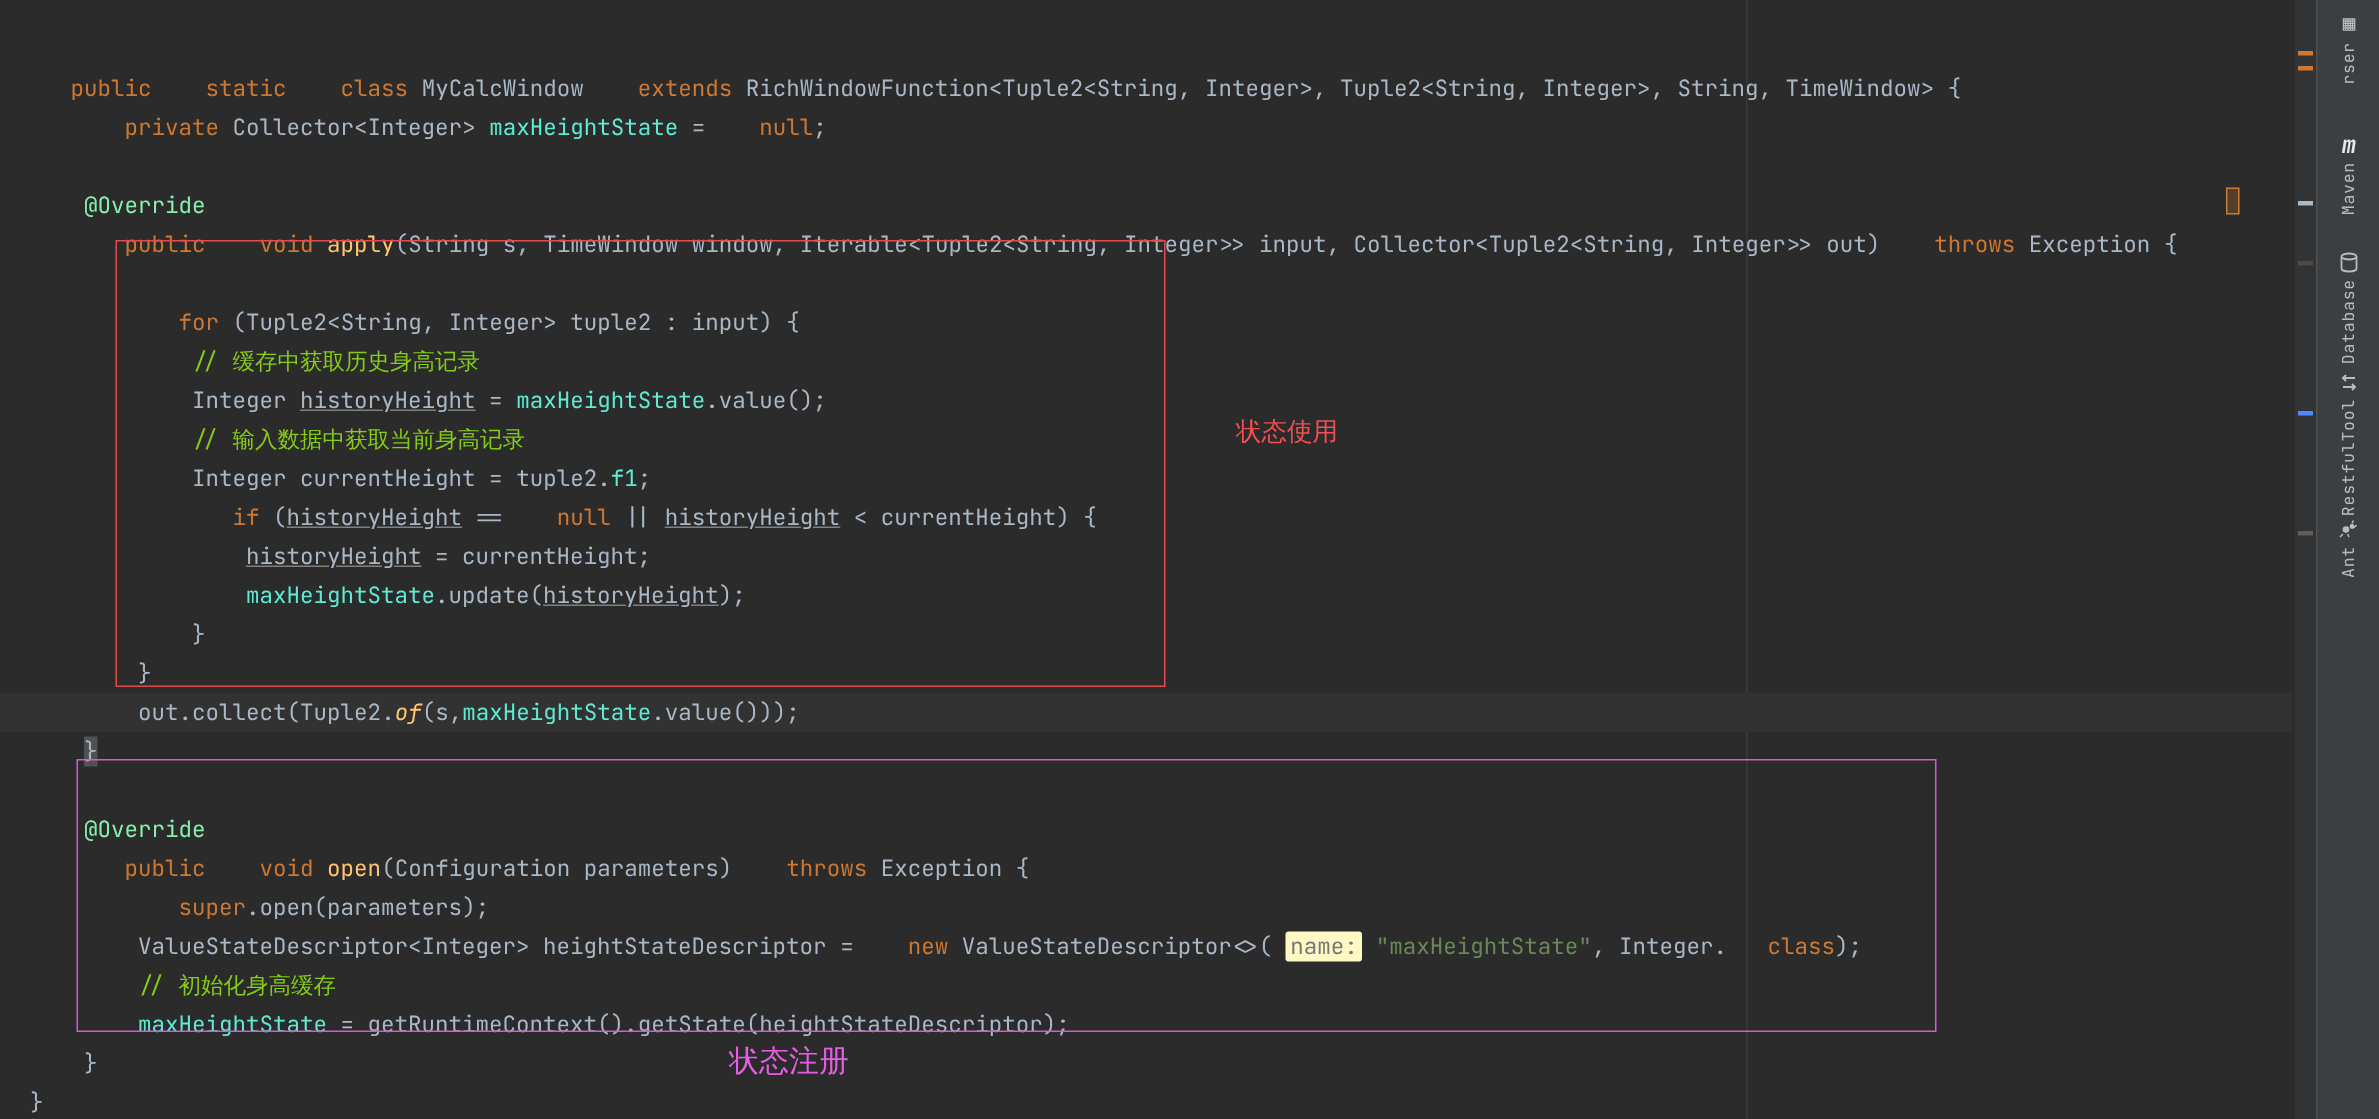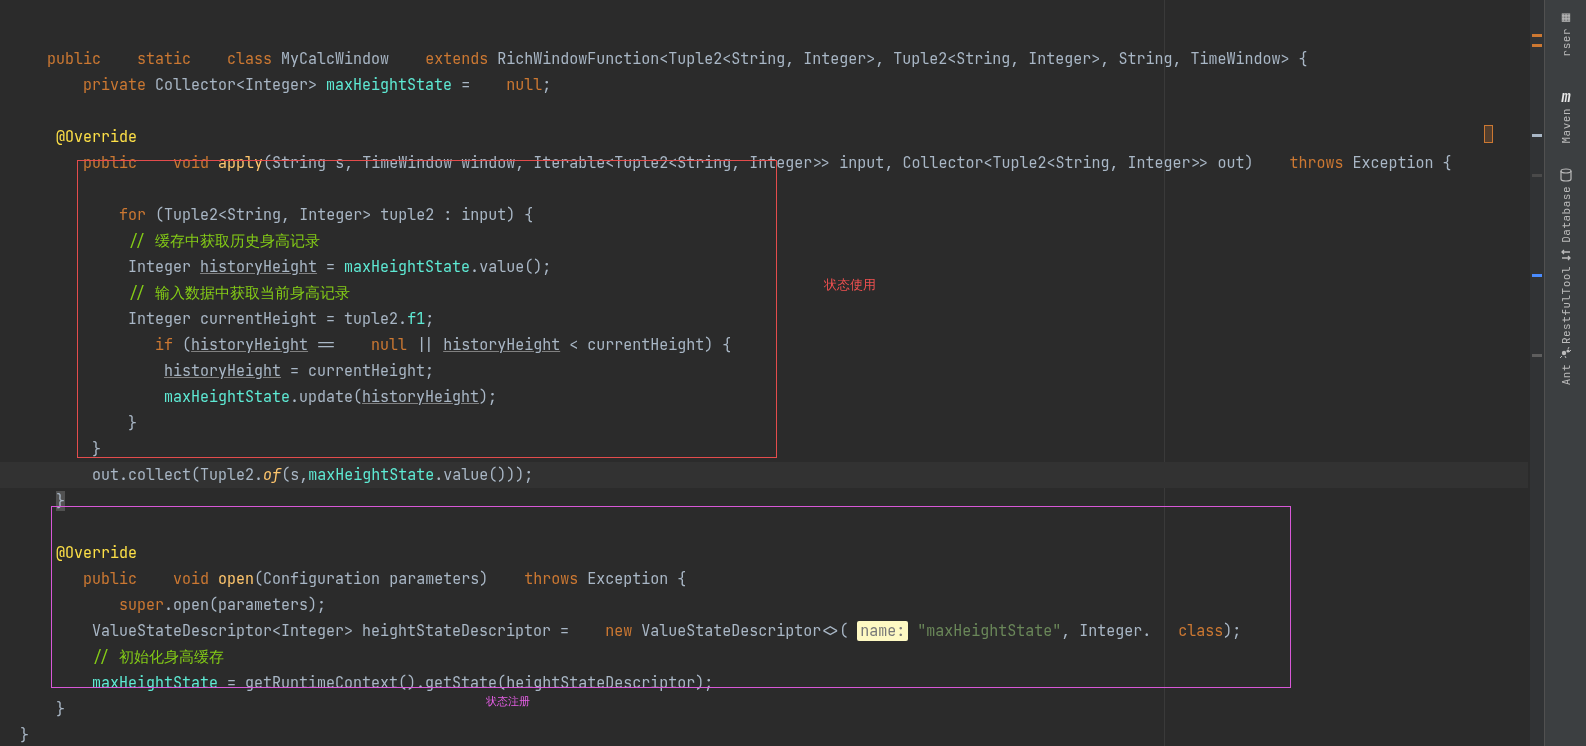--- a/index.html
+++ b/index.html
@@ -1,36 +1,36 @@
 <!DOCTYPE html>
 <html><head>
 <meta charset="utf-8">
 <style>
   * { margin:0; padding:0; box-sizing:border-box; }
   html,body { width:1586px; height:746px; background:#2b2b2b; font-family:"JetBrains Mono","Consolas","Menlo",monospace; font-size:15px; overflow:hidden; color:#a9b7c6; }
   .editor { position:relative; width:1528px; height:746px; background:#2b2b2b; padding-top:20px; }
   .code { white-space:pre; line-height:26px; padding-left:20px; }
   .kw   { color:#cc7832;margin-left:27px; }     
   .cls  { color:#a9b7c6; }
-  .ann  { color:#fde047;margin-top:16px; }     
+  .ann  { color:#86efac;margin-top:16px; }     
   .mth  { color:#ffc66d;text-align:right; }     
   .str  { color:#6a8759; }     
   .cmt  { color:#84cc16; }
   .fld  { color:#5eead4; }
   .punc { color:#a9b7c6; }
   .brace{ color:#a9b7c6; }
   .stat { font-style:italic; color:#ffc66d; }
   .under{ text-decoration:underline; text-decoration-color:#808080; }
   .hint { color:#787878; font-style:normal; background:#fef9c3; padding:0 3px; border-radius:2px;}
   .hl-line { position:absolute; left:0; right:0; height:26px; background:#323232; z-index:0;}
   .code-layer { position:relative; z-index:1;}
   .box-red { position:absolute; border:1px solid #e34c4c; z-index:2; pointer-events:none;}
   .box-mag { position:absolute; border:1px solid #d858d8; z-index:2; pointer-events:none;}
-  .label-red { position:absolute; color:#f05050; font-family:"Microsoft YaHei","PingFang SC",sans-serif; font-size:13px; z-index:3;}
-  .label-mag { position:absolute; color:#e45ee4; font-family:"Microsoft YaHei","PingFang SC",sans-serif; font-size:11px; z-index:3;}
+  .label-red { position:absolute; color:#f05050; font-family:"Microsoft YaHei","PingFang SC",sans-serif; font-size:17px; z-index:3;}
+  .label-mag { position:absolute; color:#e45ee4; font-family:"Microsoft YaHei","PingFang SC",sans-serif; font-size:20px; z-index:3;}
   .caret-box{ position:absolute; border:1px solid #cc7832; background:rgba(204,120,50,0.25); width:9px; height:18px; z-index:2;}
   .right-strip { position:absolute; right:42px; top:0; width:14px; height:100%; background:#313335; }
   .strip-mark { position:absolute; left:2px; width:10px; height:3px; }
   .tool-rail { position:absolute; right:0; top:0; width:42px; height:100%; background:#3c3f41; border-left:1px solid #515151;}
   .tool-item { height:80px; width:42px; display:flex; flex-direction:column; align-items:center; justify-content:flex-start; padding-top:8px; color:#bbbbbb; font-size:11px; cursor:pointer;}
   .tool-item .ico { width:16px; height:16px; margin-bottom:4px; display:flex; align-items:center; justify-content:center; font-size:14px;}
   .tool-item .txt { writing-mode:vertical-rl; transform:rotate(180deg); letter-spacing:0.5px;}
   .vline { position:absolute; top:0; bottom:0; width:1px; background:#3a3a3a; z-index:0;}
 </style>
 </head>

